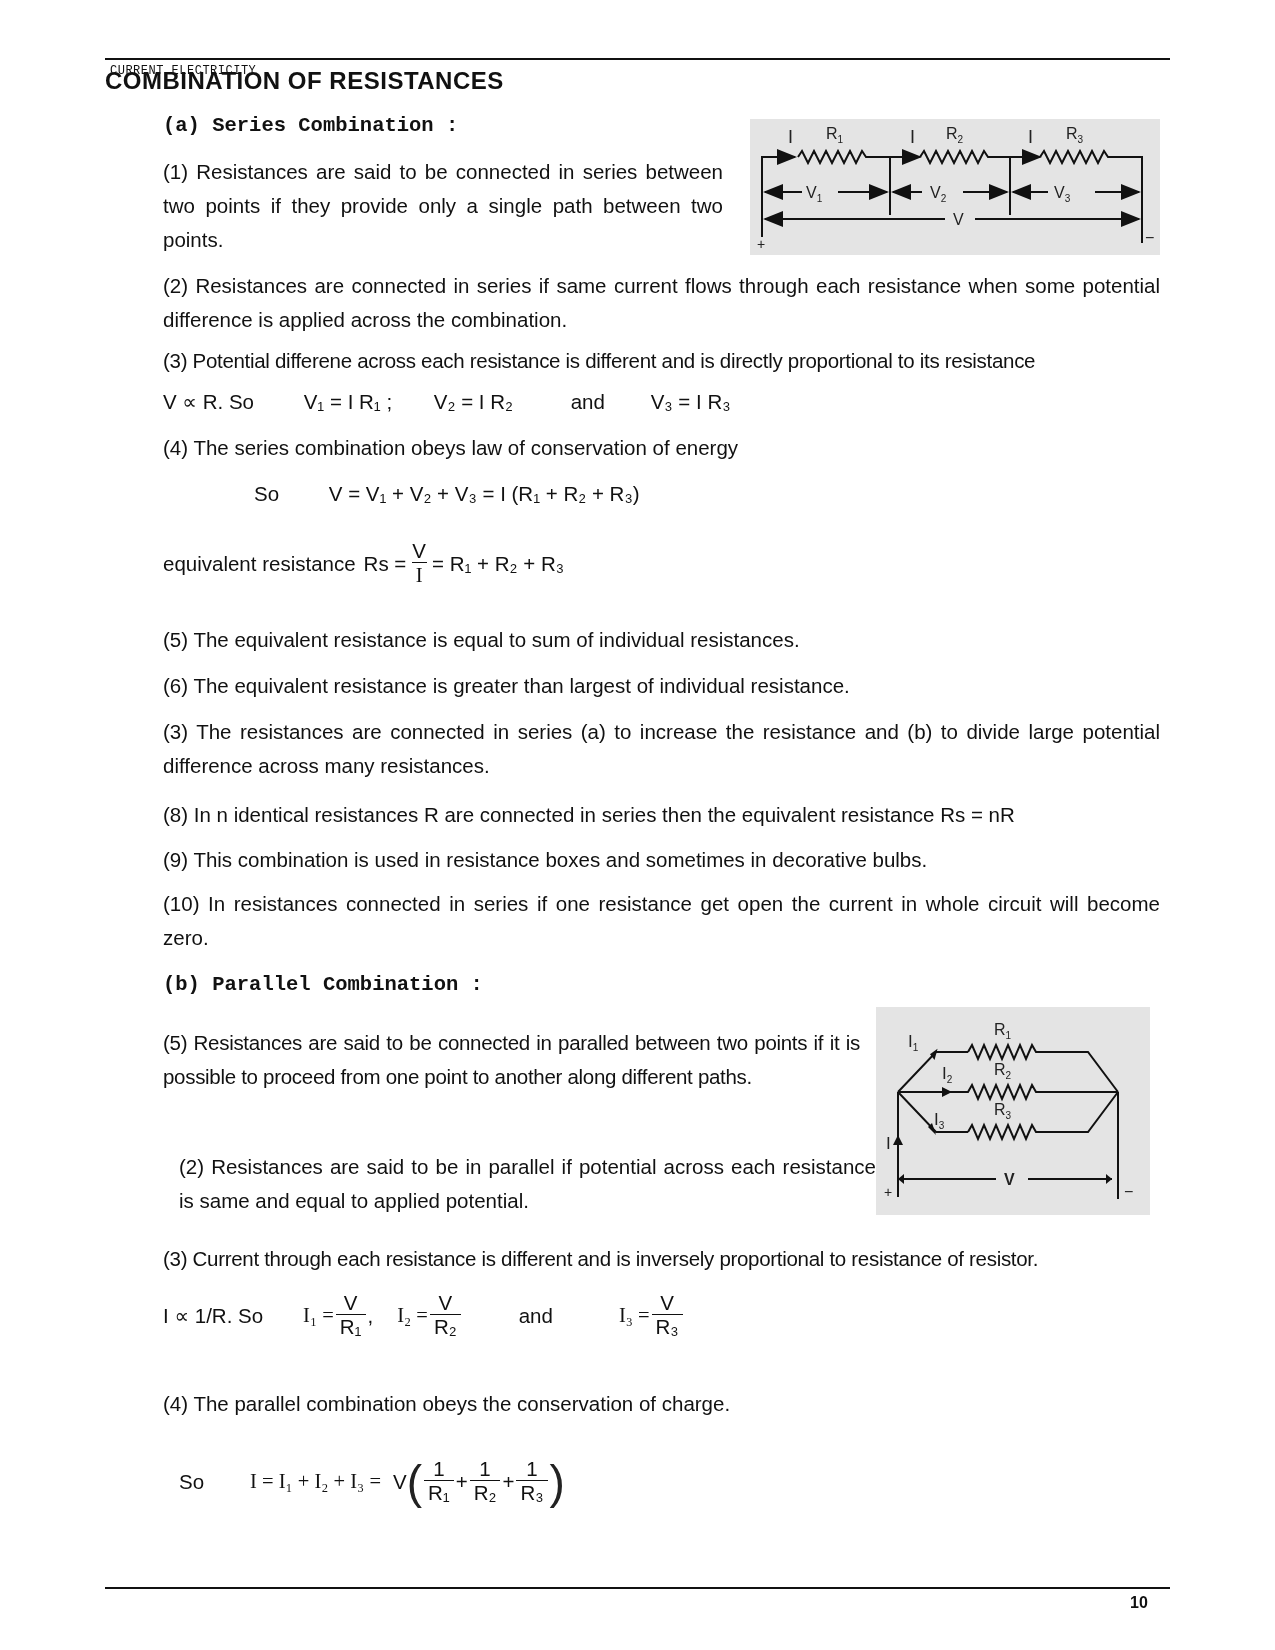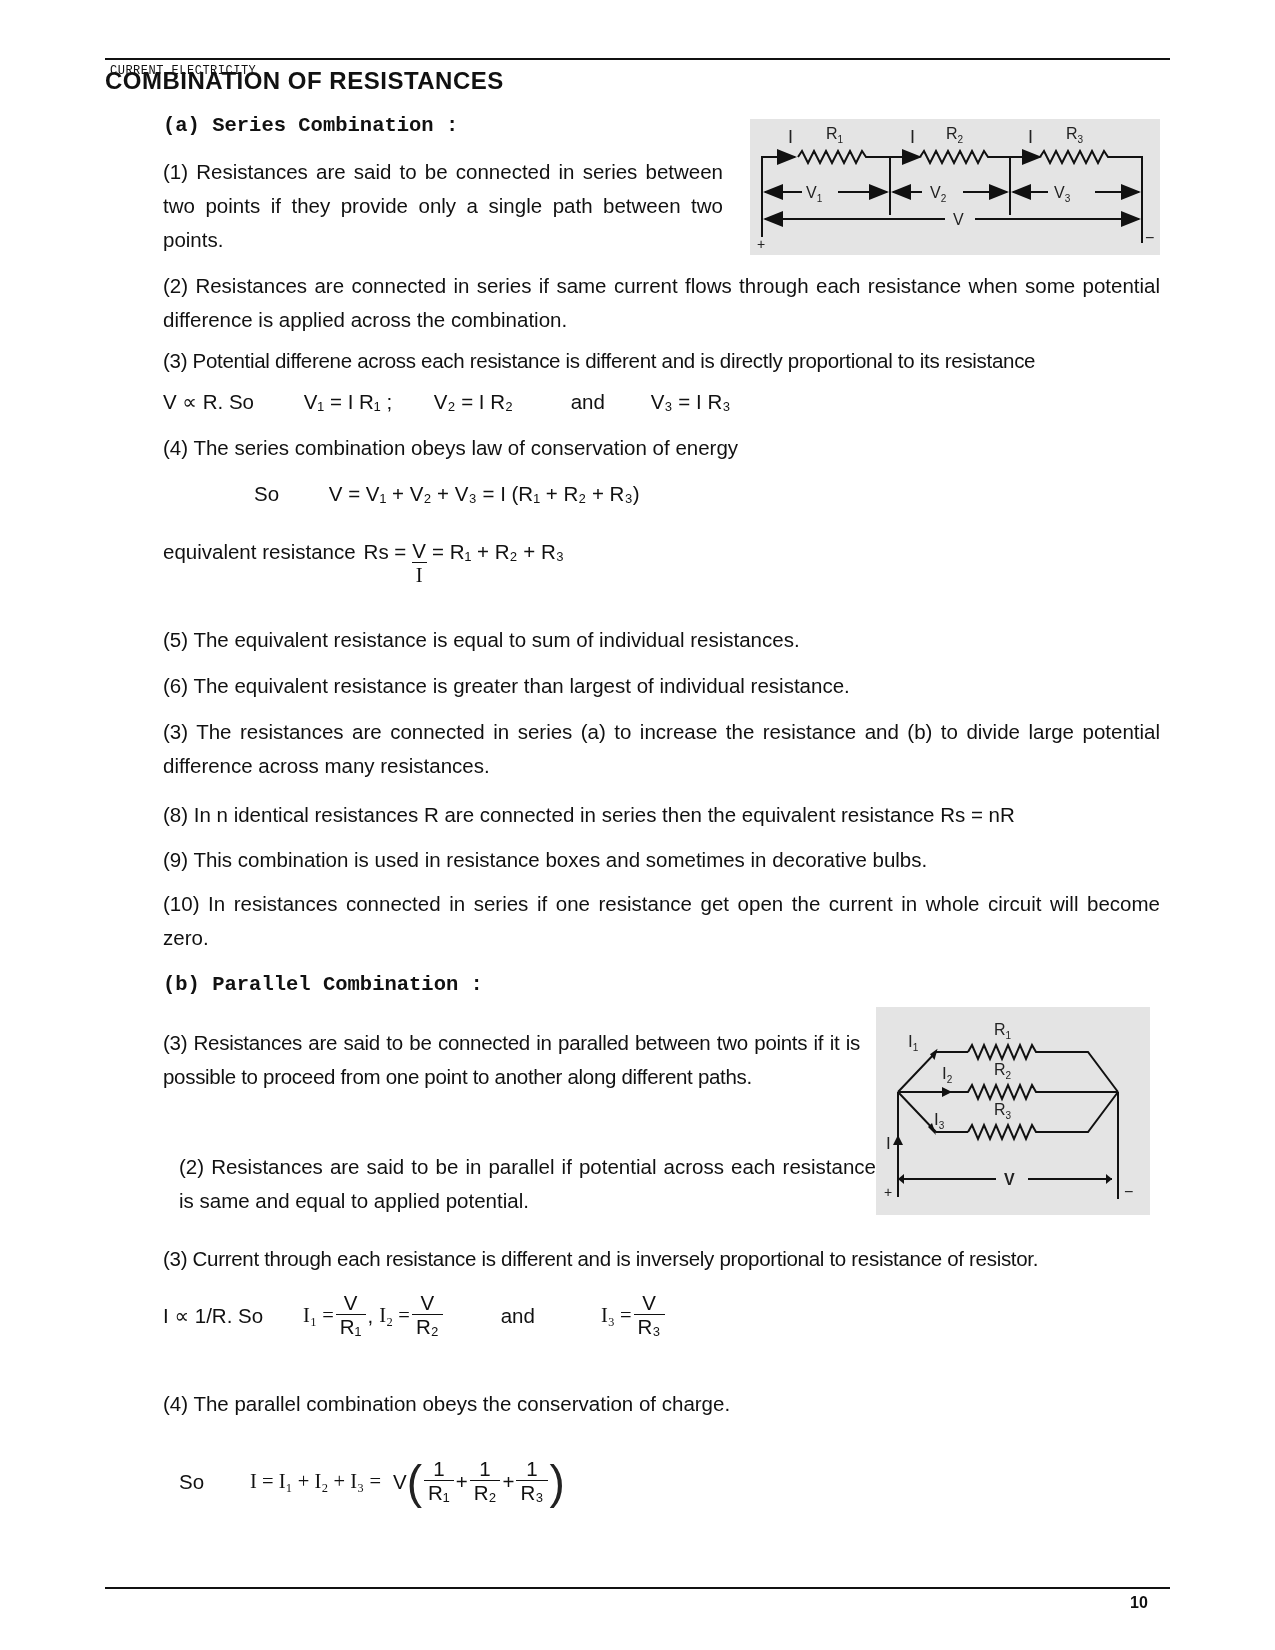--- a/index.html
+++ b/index.html
@@ -85,39 +85,39 @@
   <span style="margin-left:52px;">and</span>
   <span style="margin-left:40px;">V₃ = I R₃</span>
 </div>
 
 <div class="abs line" style="left:163px;top:436px;">(4) The series combination obeys law of conservation of energy</div>
 <div class="abs line" style="left:254px;top:482px;">
   <span>So</span>
   <span style="margin-left:44px;">V = V₁ + V₂ + V₃ = I (R₁ + R₂ + R₃)</span>
 </div>
 
-<div class="abs line" style="left:163px;top:540px;display:flex;align-items:flex-start;">
+<div class="abs line" style="left:163px;top:540px;display:flex;align-items:center;">
   <span>equivalent resistance</span>
   <span style="margin-left:8px;">Rs =</span>
   <span class="frac">
     <span class="num">V</span>
     <span class="den serifI">I</span>
   </span>
   <span>= R₁ + R₂ + R₃</span>
 </div>
 
 <div class="abs line" style="left:163px;top:628px;">(5) The equivalent resistance is equal to sum of individual resistances.</div>
 <div class="abs line" style="left:163px;top:674px;">(6) The equivalent resistance is greater than largest of individual resistance.</div>
 <div class="abs p" style="left:163px;top:715px;width:997px;">(3) The resistances are connected in series (a) to increase the resistance and (b) to divide large potential difference across many resistances.</div>
 <div class="abs line" style="left:163px;top:803px;width:997px;text-align:justify;">(8) In n identical resistances R are connected in series then the equivalent resistance Rs = nR</div>
 <div class="abs line" style="left:163px;top:848px;">(9) This combination is used in resistance boxes and sometimes in decorative bulbs.</div>
 <div class="abs p" style="left:163px;top:887px;width:997px;">(10) In resistances connected in series if one resistance get open the current in whole circuit will become zero.</div>
 
 <div class="abs sub" style="left:163px;top:973px;">(b) Parallel Combination :</div>
-<div class="abs p" style="left:163px;top:1026px;width:697px;letter-spacing:-0.3px;">(3) Resistances are said to be connected in paralled between two points if it is possible to proceed from one point to another along different paths.</div>
+<div class="abs p" style="left:163px;top:1026px;width:697px;letter-spacing:-0.3px;">(5) Resistances are said to be connected in paralled between two points if it is possible to proceed from one point to another along different paths.</div>
 <div class="abs p" style="left:163px;top:1150px;width:697px;margin-left:16px;">(2) Resistances are said to be in parallel if potential across each resistance is same and equal to applied potential.</div>
 
 <div class="abs diagram" style="left:876px;top:1007px;width:274px;height:208px;">
   <svg width="274" height="192" viewBox="0 0 274 192">
     <g stroke="#111" stroke-width="2" fill="none">
       <path d="M22,190 L22,85"></path>
       <path d="M22,85 L60,45 L92,45"></path>
       <polyline points="92,45 96,38 102,52 108,38 114,52 120,38 126,52 132,38 138,52 144,38 150,52 156,38 160,45 212,45 242,85"></polyline>
       <polyline points="22,85 92,85 96,78 102,92 108,78 114,92 120,78 126,92 132,78 138,92 144,78 150,92 156,78 160,85 242,85"></polyline>
       <path d="M22,85 L60,125 L92,125"></path>
@@ -150,21 +150,21 @@
 <div class="abs line" style="left:163px;top:1247px;width:997px;letter-spacing:-0.3px;">(3) Current through each resistance is different and is inversely proportional to resistance of resistor.</div>
 
 <div class="abs line" style="left:163px;top:1292px;display:flex;align-items:center;">
   <span>I ∝ 1/R.   So</span>
   <span class="serifI" style="margin-left:40px;">I₁ =</span>
   <span class="frac">
     <span class="num">V</span>
     <span class="den">R₁</span>
   </span>
   <span>,</span>
-  <span class="serifI" style="margin-left:6px;text-align:right;">I₂ =</span>
+  <span class="serifI" style="margin-left:24px;text-align:right;">I₂ =</span>
   <span class="frac">
     <span class="num">V</span>
     <span class="den">R₂</span>
   </span>
   <span style="margin-left:56px;">and</span>
   <span class="serifI" style="margin-left:66px;">I₃ =</span>
   <span class="frac">
     <span class="num">V</span>
     <span class="den">R₃</span>
   </span>

